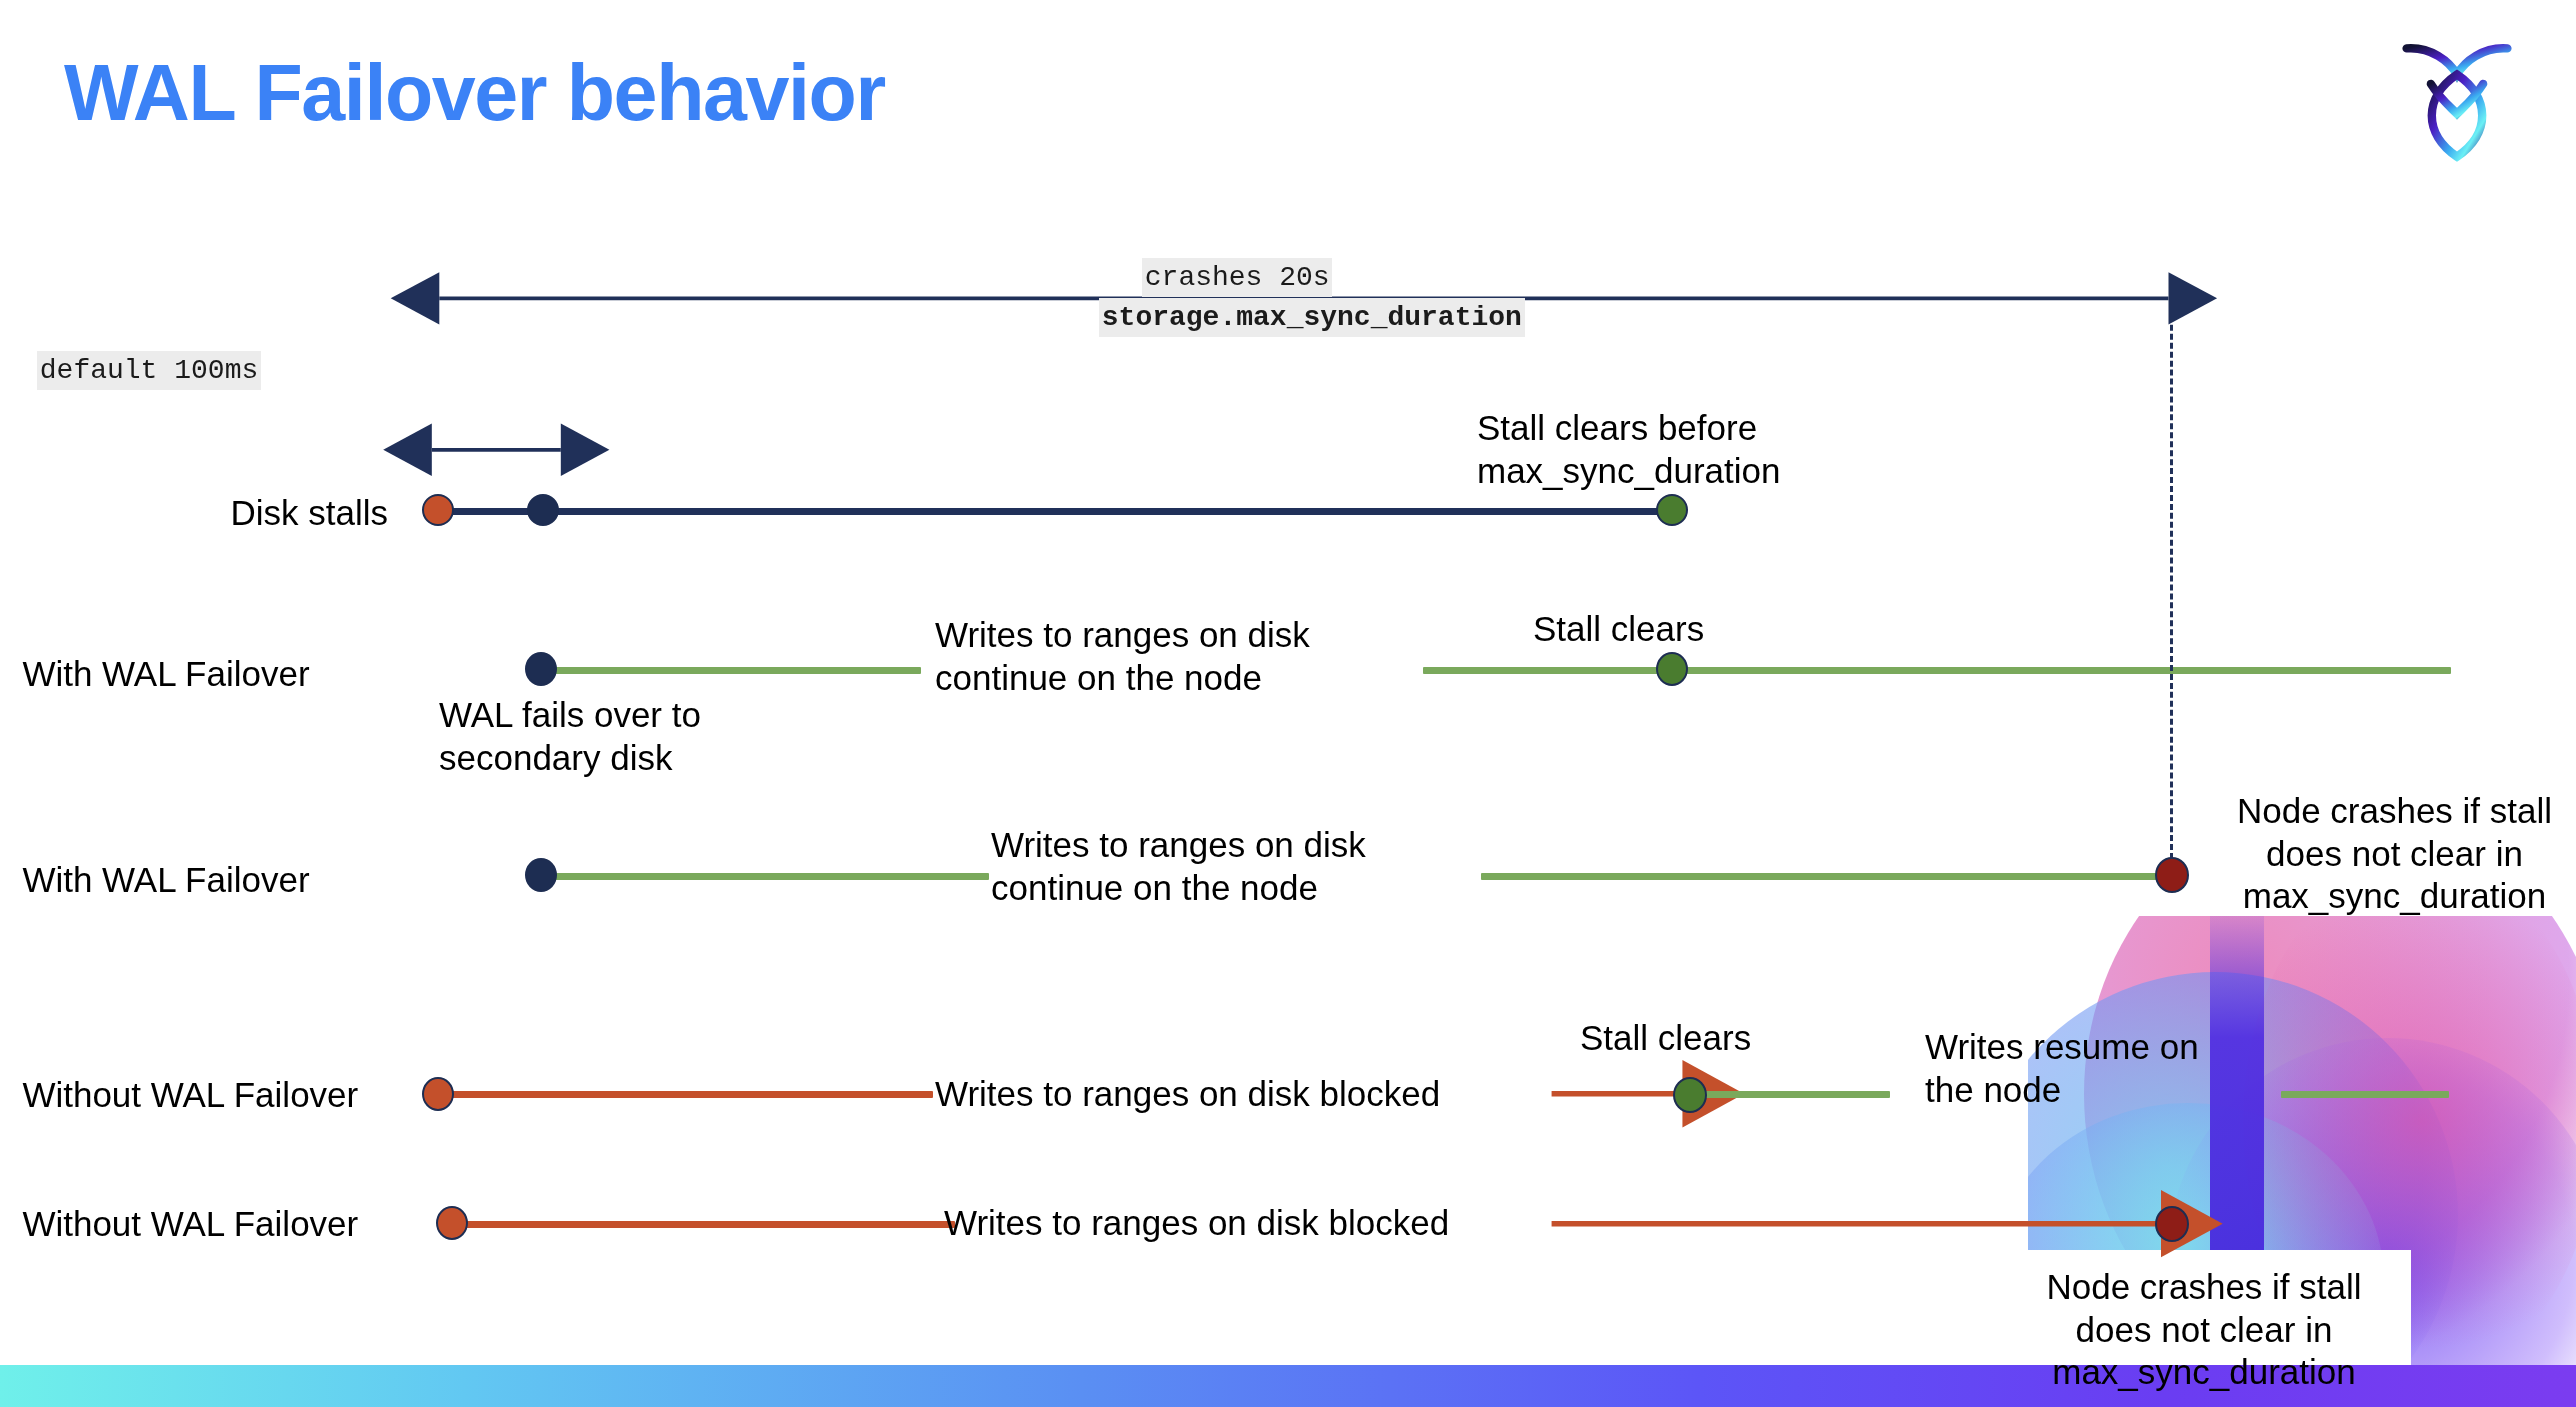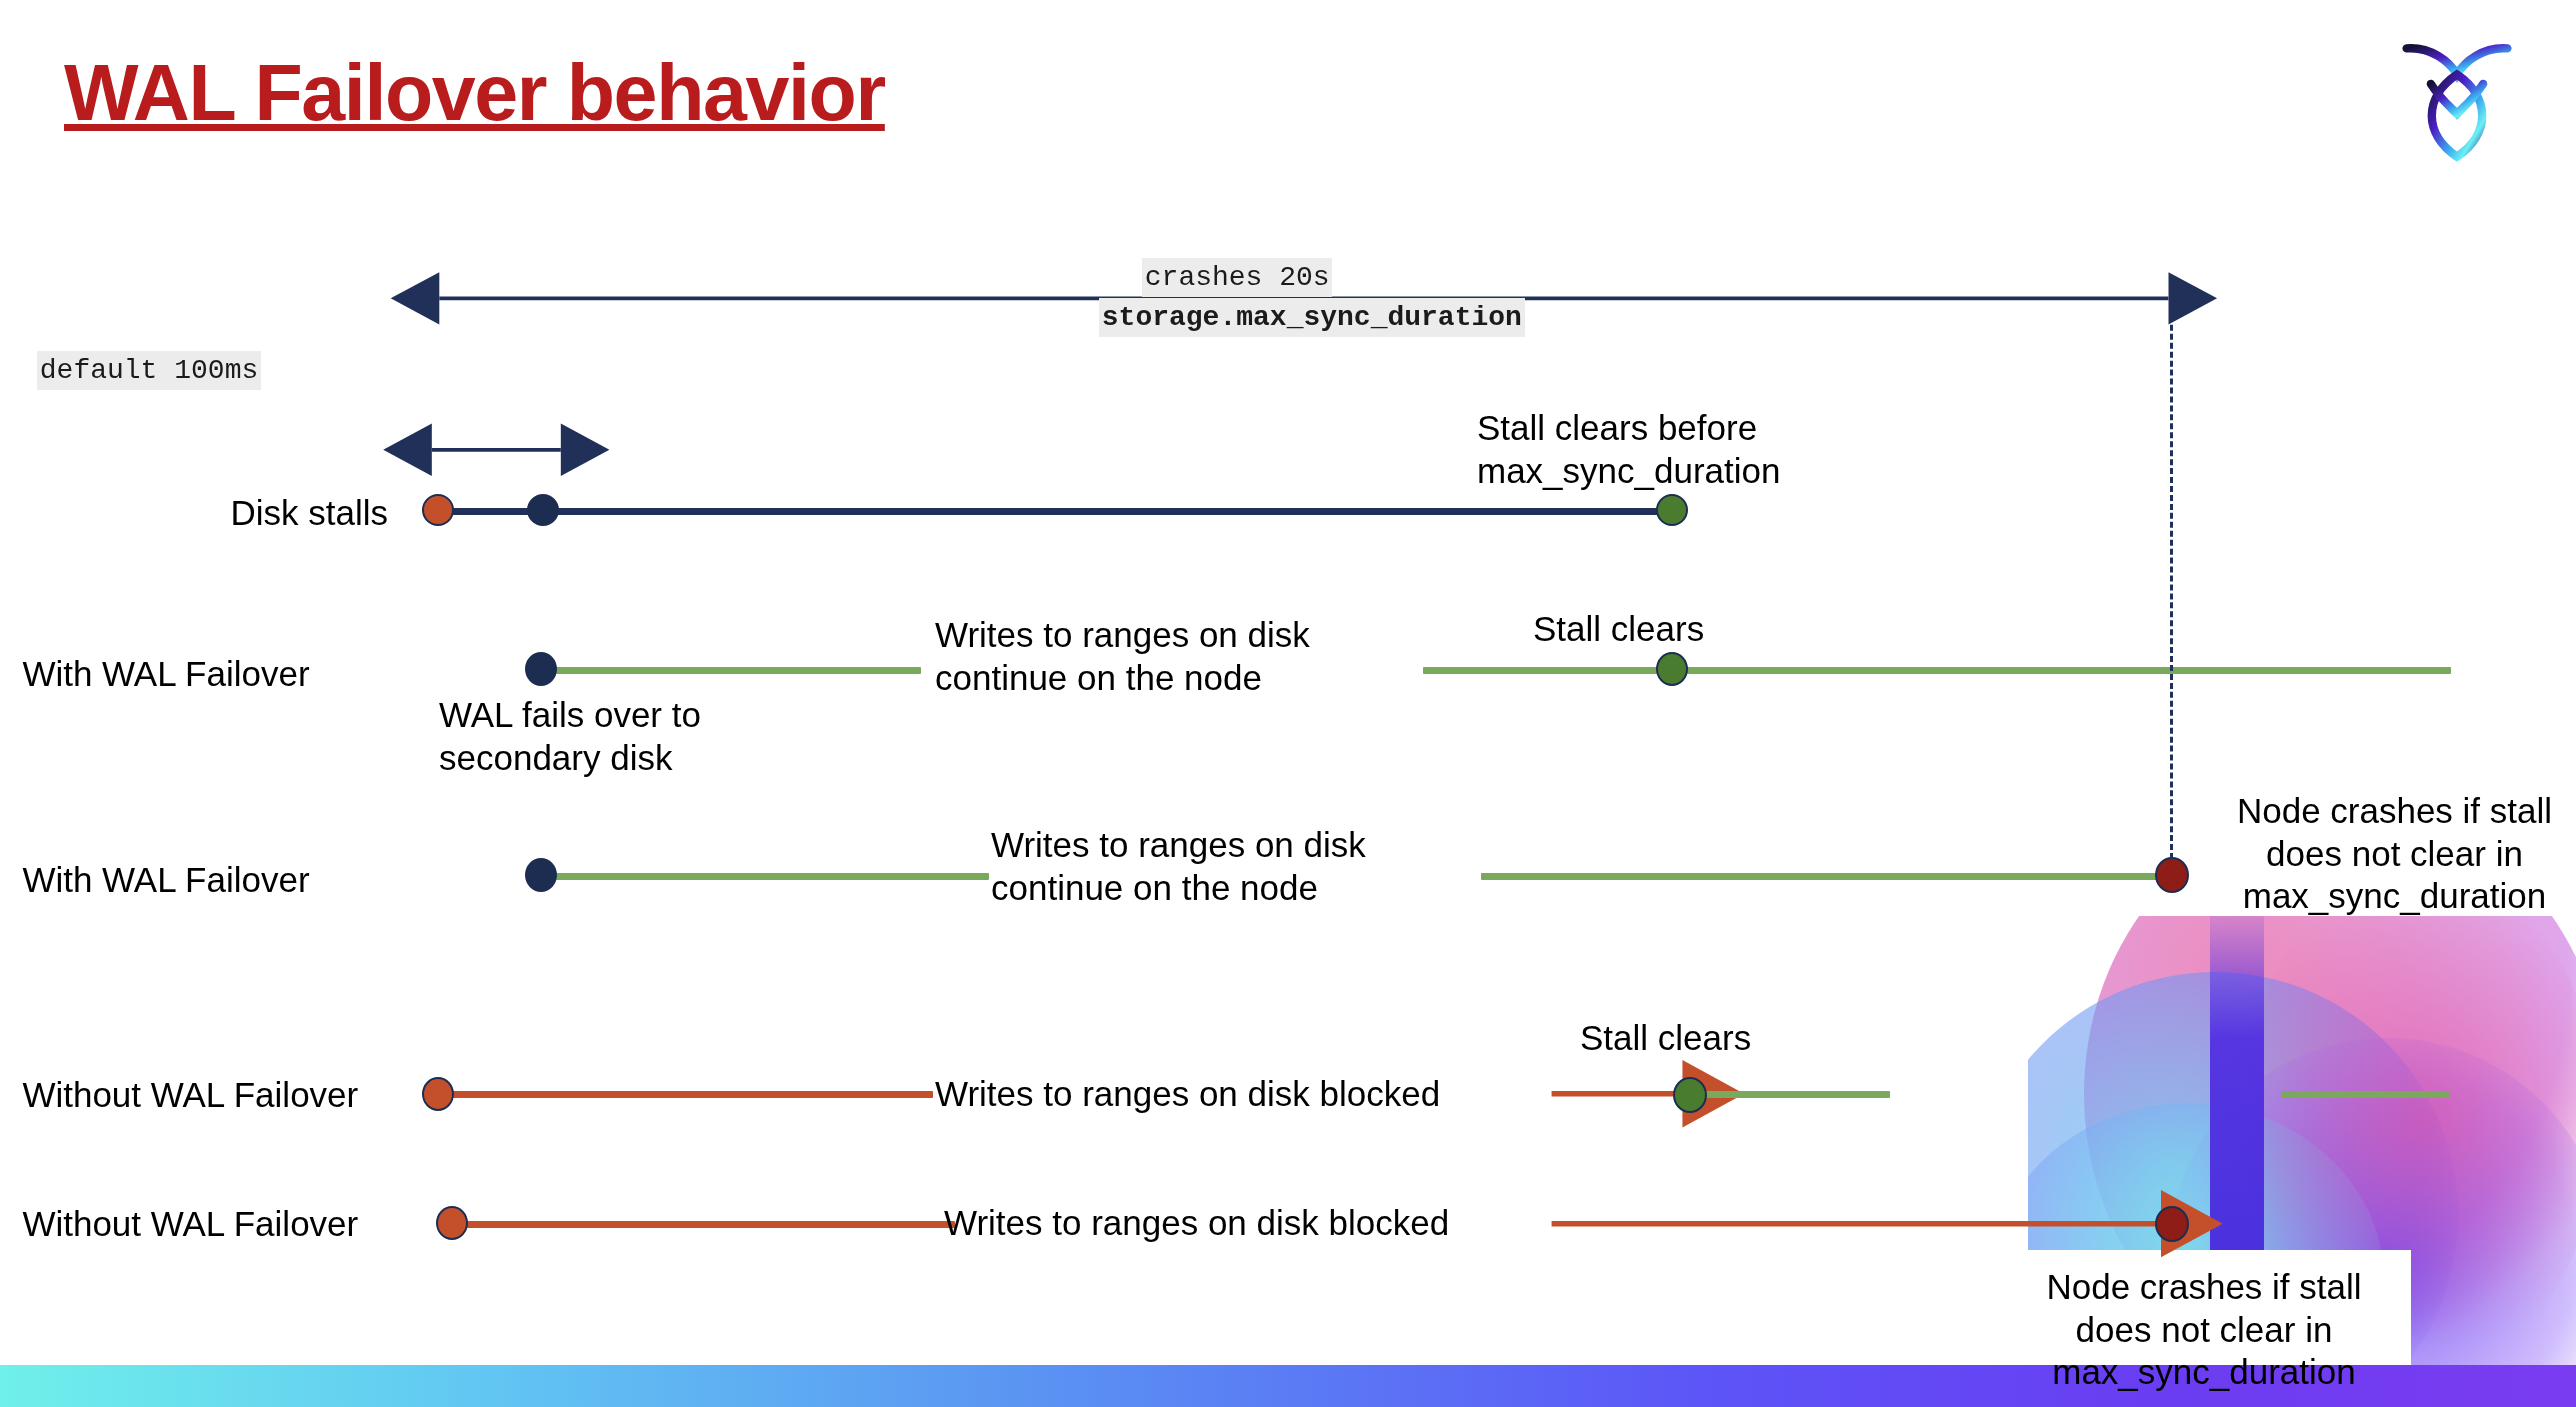--- a/index.html
+++ b/index.html
@@ -16,23 +16,22 @@
     overflow: hidden;
   }
 
   
   #title {
     position: absolute;
     left: 64px; top: 47px;
     font-size: 79px;
     font-weight: 700;
     letter-spacing: -1.4px;
-    color: #b91c1c;
+    color: #3b82f6;
     white-space: nowrap;
-    text-decoration: underline;
   }
 
   
   #logo {
     position: absolute;
     left: 2382px; top: 26px;
     width: 150px; height: 140px;
   }
 
   
@@ -214,20 +213,22 @@
 max_sync_duration</div>
 
   <div class="rowlabel" style="left:0px; top:1075px; width:388px; text-align:left; padding-left:22.4px;">Without WAL Failover</div>
   <div class="seg red" style="left:447px; top:1091px; width:486px;"></div>
   <div class="seg green" style="left:1703px; top:1091px; width:187px;"></div>
   <div class="seg green" style="left:2281px; top:1091px; width:168px;"></div>
   <div class="dot red" style="left:422px; top:1077px; width:32px; height:34px;"></div>
   <div class="dot green" style="left:1673px; top:1077px; width:34px; height:36px;"></div>
   <div class="note" style="left:935px; top:1073px; width:580px;">Writes to ranges on disk  blocked</div>
   <div class="note" style="left:1580px; top:1017px; width:299px;">Stall clears</div>
+  <div class="note" style="left:1925px; top:1026px; width:318px;">Writes resume on
+the node</div>
 
   <div class="rowlabel" style="left:0px; top:1204px; width:388px; text-align:left; padding-left:22.4px;">Without WAL Failover</div>
   <div class="seg red" style="left:460px; top:1221px; width:495px;"></div>
   <div class="dot red" style="left:436px; top:1206px; width:32px; height:34px;"></div>
   <div class="dot dark" style="left:2155px; top:1206px; width:34px; height:36px;"></div>
   <div class="note" style="left:944px; top:1202px; width:580px;">Writes to ranges on disk  blocked</div>
   <div class="note left" style="left:2017px; top:1266px; width:374px;">Node crashes if stall
 does not clear in
 max_sync_duration</div>
 

